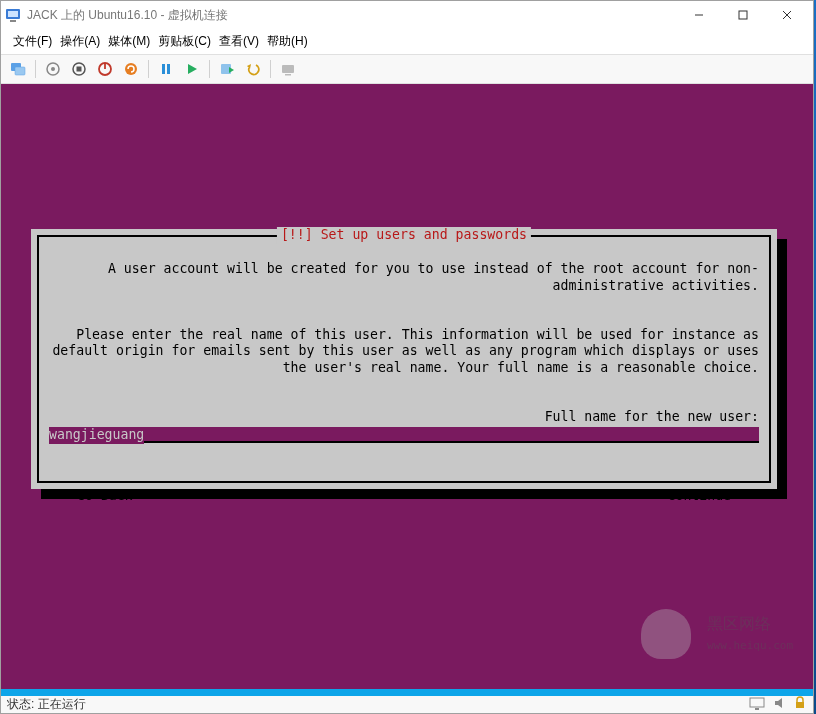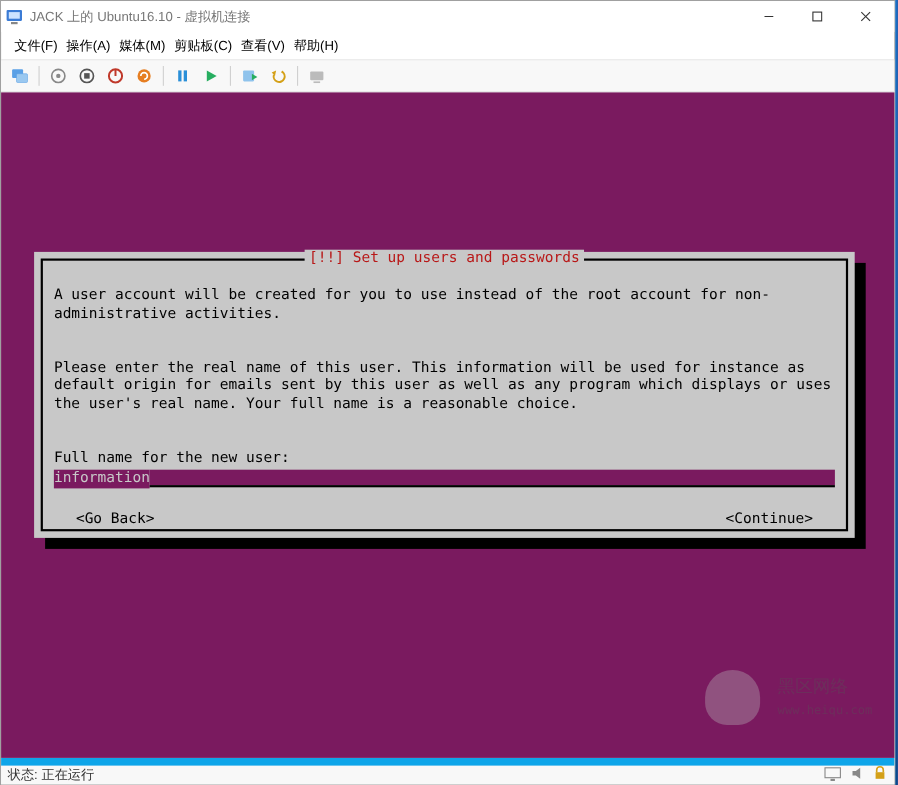--- a/index.html
+++ b/index.html
@@ -11,31 +11,31 @@
 .win-controls { display: flex; height: 100%; }
 .win-btn { width: 44px; display: flex; align-items: center; justify-content: center; color: #555; }
 .win-btn svg { width: 10px; height: 10px; }
 .menubar { display: flex; padding: 2px 8px; gap: 0; border-bottom: 1px solid #e0e0e0; }
 .menubar span { color: #000; padding: 2px 4px; }
 .toolbar { display: flex; align-items: center; padding: 3px 6px; gap: 4px; border-bottom: 1px solid #e0e0e0; background: #f8f8f8; }
 .tb-btn { width: 22px; height: 22px; display: flex; align-items: center; justify-content: center; border-radius: 2px; }
 .tb-sep { width: 1px; height: 18px; background: #d0d0d0; margin: 0 2px; }
 .vm-screen { flex: 1; background: #7a1a5f; position: relative; font-family: "DejaVu Sans Mono", "Courier New", monospace; font-size: 13.2px; line-height: 1.25; color: #c8c8c8; }
 .dialog-shadow { position: absolute; left: 40px; top: 155px; width: 746px; height: 260px; background: #000; }
-.dialog { position: absolute; left: 30px; top: 145px; width: 746px; height: 260px; background: #c8c8c8; color: #000; padding: 6px; }
+.dialog { position: absolute; left: 30px; top: 145px; width: 746px; height: 260px; background: #c8c8c8; color: #000; padding: 6px; text-align: right; }
 .dialog-inner { border: 2px solid #000; height: 100%; position: relative; padding: 8px 10px; }
 .dialog-title { position: absolute; top: -10px; left: 50%; transform: translateX(-50%); background: #c8c8c8; padding: 0 4px; color: #b81818; white-space: pre; }
 .dialog-body { white-space: pre-wrap; word-break: break-word; margin-top: 16px; }
 .input-row { display: flex; margin-top: 2px; }
 .input-val { background: #7a1a5f; color: #c8c8c8; white-space: pre; }
 .input-rest { flex: 1; position: relative; height: 16px; }
 .input-rest-fill { background: #7a1a5f; color: #7a1a5f; position: absolute; inset: 0 0 2px 0; }
 .input-rest-underline { position: absolute; left: 0; right: 0; bottom: 0; height: 2px; background: #000; }
 .nav-row { display: flex; justify-content: space-between; padding: 0 20px; margin-top: 20px; }
-.nav-btn { white-space: pre; }
+.nav-btn { white-space: pre; margin-top: 24px; }
 .hint-line { position: absolute; left: 6px; bottom: 32px; color: #c8c8c8; white-space: pre; font-family: "DejaVu Sans Mono","Courier New",monospace; font-size: 13.2px; }
 .statusbar { height: 24px; border-top: 7px solid #0ea5e9; display: flex; align-items: center; padding: 0 6px; background: #f8f8f8; font-size: 12px; color: #333; }
 .statusbar .status-label { }
 .statusbar .spacer { flex: 1; }
 .watermark { position: absolute; right: 20px; bottom: 30px; opacity: 0.35; pointer-events: none; }
 .watermark .mushroom { width: 50px; height: 50px; background: #bbb; border-radius: 50% 50% 40% 40%; display: inline-block; vertical-align: middle; }
 .watermark .wm-text { display: inline-block; vertical-align: middle; color: #555; margin-left: 8px; font-size: 16px; }
 .bg-edge { position: absolute; right: -2px; top: 0; bottom: 0; width: 4px; background: linear-gradient(#1a6fc4, #0a4a8a); }
 </style>
 </head>
@@ -151,21 +151,21 @@
     <div class="dialog-shadow"></div>
     <div class="dialog">
       <div class="dialog-inner">
         <div class="dialog-title">[!!] Set up users and passwords</div>
         <div class="dialog-body">A user account will be created for you to use instead of the root account for non-administrative activities.</div>
         <br>
         <div class="dialog-body">Please enter the real name of this user. This information will be used for instance as default origin for emails sent by this user as well as any program which displays or uses the user's real name. Your full name is a reasonable choice.</div>
         <br>
         <div class="dialog-body">Full name for the new user:</div>
         <div class="input-row">
-          <span class="input-val">information</span>
+          <span class="input-val">wangjieguang</span>
           <span class="input-rest">
             <span class="input-rest-fill"></span>
             <span class="input-rest-underline"></span>
           </span>
         </div>
         <div class="nav-row">
           <span class="nav-btn">&lt;Go Back&gt;</span>
           <span class="nav-btn">&lt;Continue&gt;</span>
         </div>
       </div>

